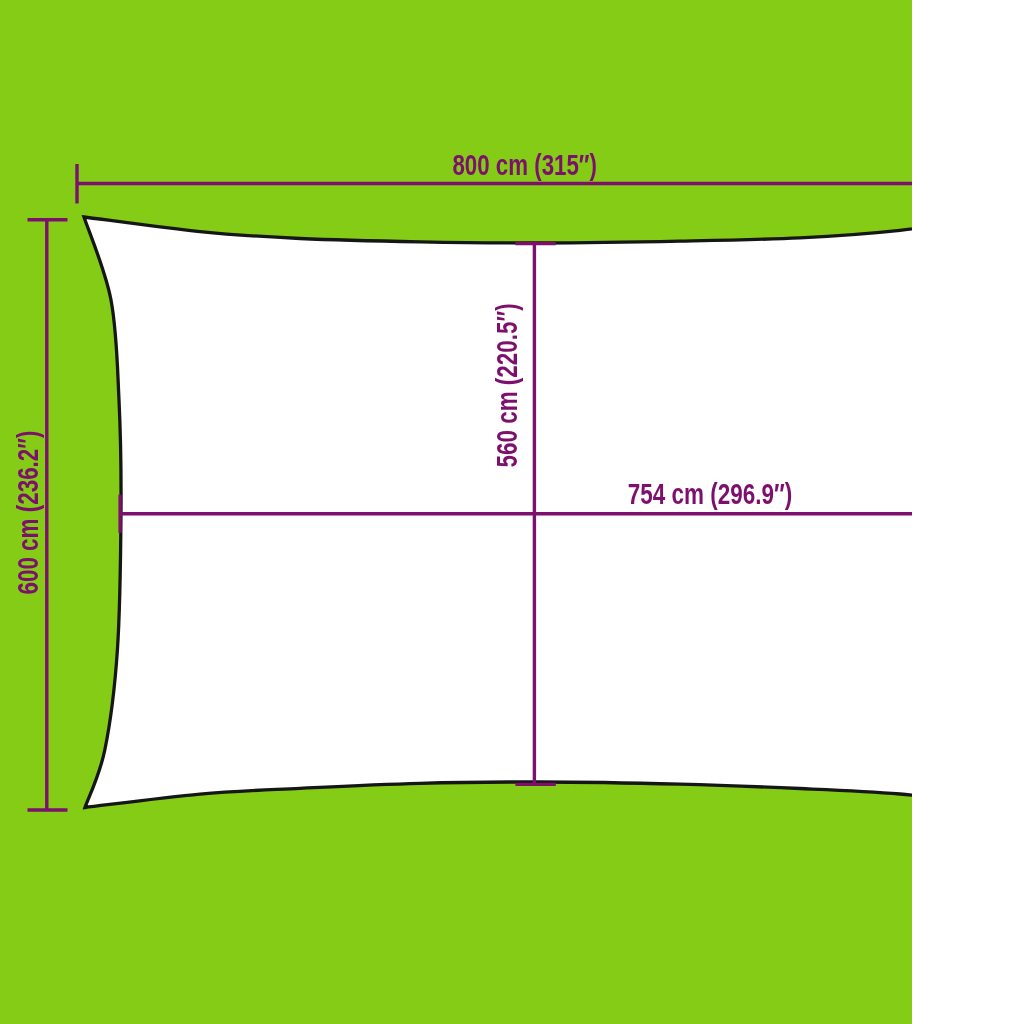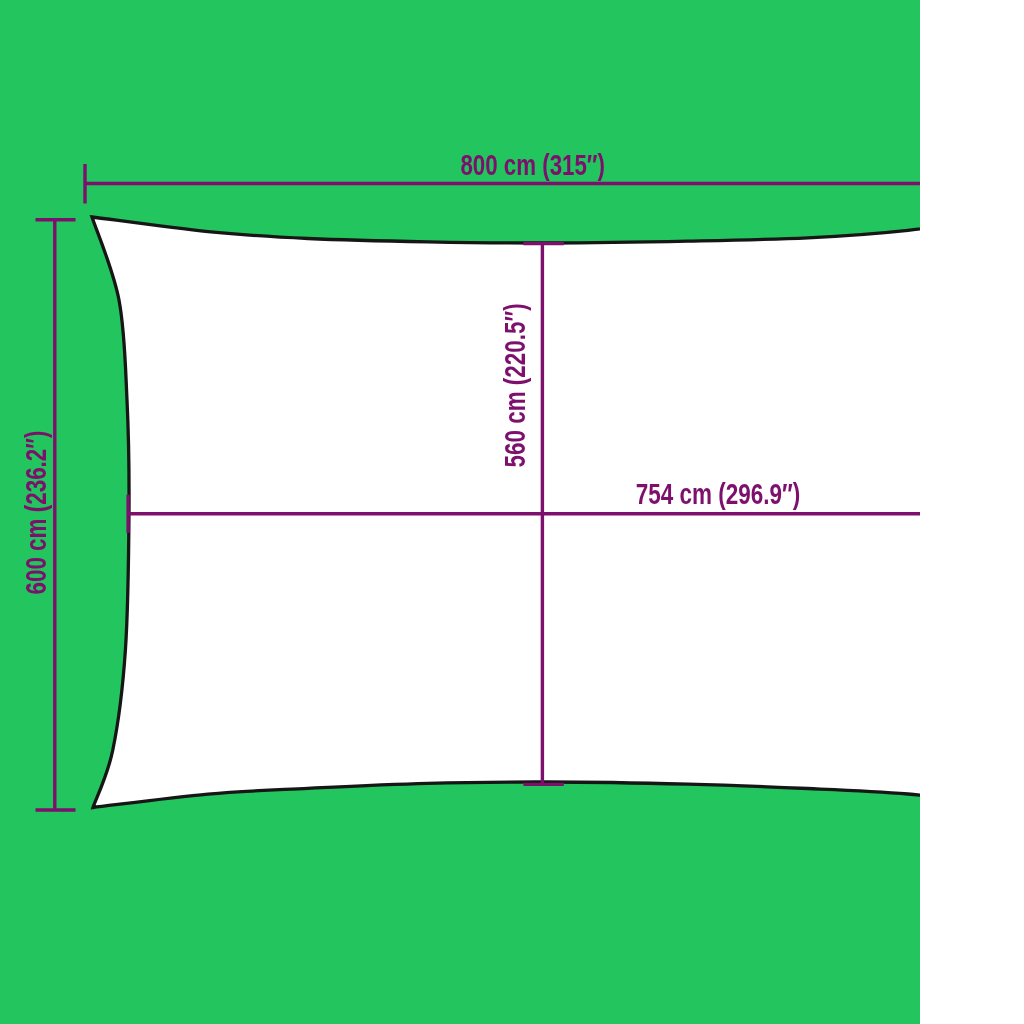--- a/index.html
+++ b/index.html
@@ -1,16 +1,16 @@
 <!DOCTYPE html>
 <html><head>
 <meta charset="utf-8">
 <style>
   html,body{margin:0;padding:0;background:#ffffff;}
-  .page{width:912px;height:1024px;position:relative;background:#22c55e;overflow:hidden;padding-left:8px;}
+  .page{width:912px;height:1024px;position:relative;background:#84cc16;overflow:hidden;}
   text{font-family:"Liberation Sans",sans-serif;font-weight:bold;fill:#7d0f6d;}
 </style>
 </head>
 <body>
 <div class="page">
 <svg width="1024" height="1024" viewBox="0 0 1024 1024">
 
   <path d="M 84 217 C 103.3 219.4 164.0 228.0 200.0 231.6 C 236.0 235.2 263.3 236.8 300.0 238.5 C 336.7 240.2 380.0 241.1 420.0 241.8 C 460.0 242.6 496.7 243.1 540.0 243.0 C 583.3 242.9 636.7 242.1 680.0 241.2 C 723.3 240.3 763.3 239.6 800.0 237.8 C 836.7 236.0 866.6 233.9 900.0 230.3 C 933.4 226.8 983.8 218.8 1000.5 216.5 C 996.6 230.4 982.7 269.4 977.0 300.0 C 971.3 330.6 968.7 364.7 966.5 400.0 C 964.3 435.3 963.7 470.3 964.0 512.0 C 964.3 553.7 965.7 610.3 968.3 650.0 C 970.9 689.7 974.1 724.2 979.7 750.0 C 985.3 775.8 998.3 795.8 1002.0 805.0 C 985.0 803.2 933.7 796.8 900.0 794.0 C 866.3 791.2 836.7 790.1 800.0 788.5 C 763.3 786.9 723.3 785.3 680.0 784.2 C 636.7 783.1 583.3 782.1 540.0 782.0 C 496.7 781.9 460.0 782.2 420.0 783.3 C 380.0 784.3 336.7 786.5 300.0 788.3 C 263.3 790.1 235.8 790.9 200.0 794.1 C 164.2 797.3 104.2 805.3 85.0 807.5 C 88.3 797.9 99.4 776.2 104.8 750.0 C 110.2 723.8 114.7 689.7 117.4 650.0 C 120.1 610.3 120.7 553.7 121.0 512.0 C 121.3 470.3 120.7 435.3 119.0 400.0 C 117.3 364.7 116.8 330.5 111.0 300.0 C 105.2 269.5 88.5 230.8 84.0 217.0 Z" fill="#ffffff" stroke="#161616" stroke-width="3.3" stroke-linejoin="miter"></path>
 
   <g stroke="#7d0f6d" stroke-width="3.4">

